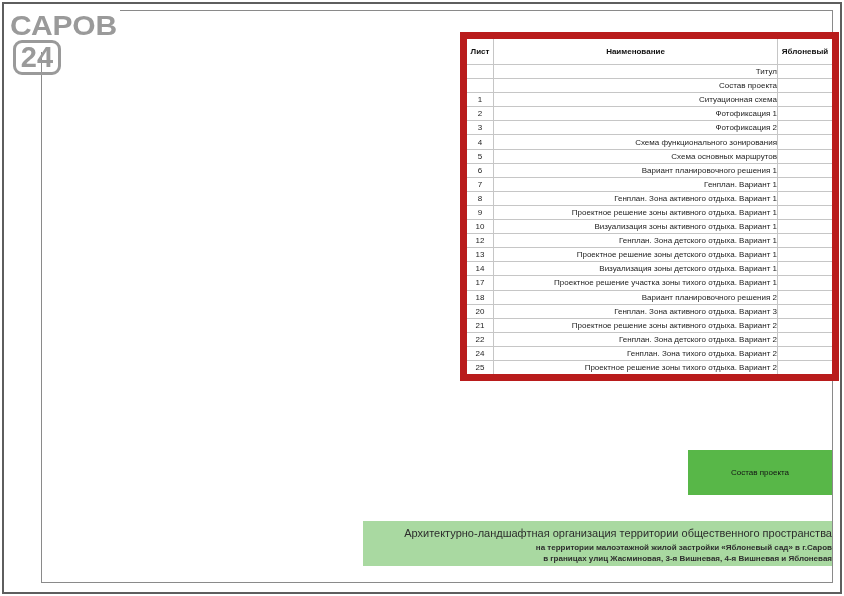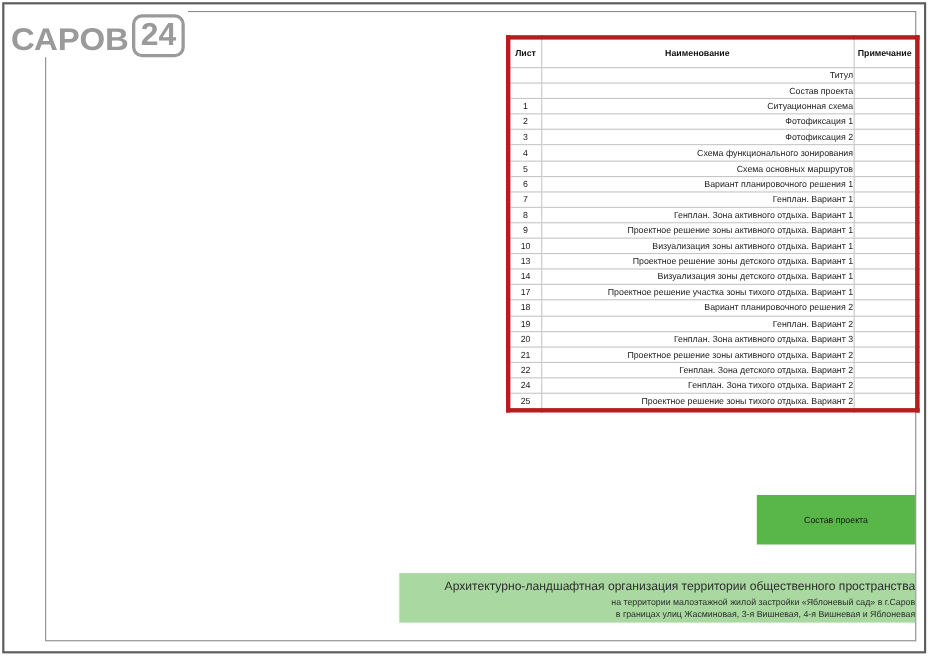--- a/index.html
+++ b/index.html
@@ -25,23 +25,24 @@
     border: 1px solid #8a8a8a;
     box-sizing: border-box;
     pointer-events: none;
   }
   
   .logo {
     position: absolute;
     left: 10px; top: 10px;
     height: 42px;
     display: flex;
-    align-items: flex-end;
+    align-items: flex-start;
     background: #ffffff;
     padding-right: 3px;
+    flex-direction: column;
   }
   .logo-text {
     font-size: 30px;
     font-weight: bold;
     color: var(--logo-gray, #9a9a9a);
     letter-spacing: 0px;
     line-height: 1;
     transform: scaleY(0.95);
   }
   .logo-badge {
@@ -66,21 +67,21 @@
     table-layout: fixed;
     font-size: 8px;
   }
   .sheet-table th, .sheet-table td {
     border: 1px solid #c6c6c6;
     padding: 0 0;
     overflow: hidden;
     white-space: nowrap;
     vertical-align: middle;
   }
-  .sheet-table { border: 4px solid #b91c1c; }
+  .sheet-table { border: 7px solid #b91c1c; }
   .sheet-table thead th {
     height: 25px;
     font-weight: bold;
     text-align: center;
     font-size: 8px;
     color: #111;
   }
   .sheet-table tbody td { height: 13.1px; line-height: 13px; }
   .sheet-table td.c-sheet { text-align: center; }
   .sheet-table td.c-name  { text-align: right; padding-left: 5px; }
@@ -109,21 +110,21 @@
     text-align: right;
   }
   .banner-title {
     font-size: 11px;
     line-height: 13px;
     white-space: nowrap;
     margin-bottom: 2px;
   }
   .banner-sub {
     font-size: 8px;
-    font-weight: normal;
+    font-weight: bold;
     line-height: 11px;
     white-space: nowrap;
   }
 </style>
 </head>
 <body>
 
 <div class="outer-border"></div>
 <div class="inner-frame"></div>
 
@@ -135,21 +136,21 @@
 <table class="sheet-table">
   <colgroup>
     <col style="width:30px">
     <col style="width:284px">
     <col style="width:58px">
   </colgroup>
   <thead>
     <tr>
       <th>Лист</th>
       <th>Наименование</th>
-      <th>Примечание</th>
+      <th>Яблоневый</th>
     </tr>
   </thead>
   <tbody>
       <tr>
         <td class="c-sheet"></td>
         <td class="c-name">Титул</td>
         <td class="c-note"></td>
       </tr>
       <tr>
         <td class="c-sheet"></td>
@@ -200,42 +201,42 @@
         <td class="c-sheet">9</td>
         <td class="c-name">Проектное решение зоны активного отдыха. Вариант 1</td>
         <td class="c-note"></td>
       </tr>
       <tr>
         <td class="c-sheet">10</td>
         <td class="c-name">Визуализация зоны активного отдыха. Вариант 1</td>
         <td class="c-note"></td>
       </tr>
       <tr>
+        <td class="c-sheet">12</td>
+        <td class="c-name">Генплан. Зона детского отдыха. Вариант 1</td>
+        <td class="c-note"></td>
+      </tr>
+      <tr>
         <td class="c-sheet">13</td>
         <td class="c-name">Проектное решение зоны детского отдыха. Вариант 1</td>
         <td class="c-note"></td>
       </tr>
       <tr>
         <td class="c-sheet">14</td>
         <td class="c-name">Визуализация зоны детского отдыха. Вариант 1</td>
         <td class="c-note"></td>
       </tr>
       <tr>
         <td class="c-sheet">17</td>
         <td class="c-name">Проектное решение участка зоны тихого отдыха. Вариант 1</td>
         <td class="c-note"></td>
       </tr>
       <tr>
         <td class="c-sheet">18</td>
         <td class="c-name">Вариант планировочного решения 2</td>
-        <td class="c-note"></td>
-      </tr>
-      <tr>
-        <td class="c-sheet">19</td>
-        <td class="c-name">Генплан. Вариант 2</td>
         <td class="c-note"></td>
       </tr>
       <tr>
         <td class="c-sheet">20</td>
         <td class="c-name">Генплан. Зона активного отдыха. Вариант 3</td>
         <td class="c-note"></td>
       </tr>
       <tr>
         <td class="c-sheet">21</td>
         <td class="c-name">Проектное решение зоны активного отдыха. Вариант 2</td>

